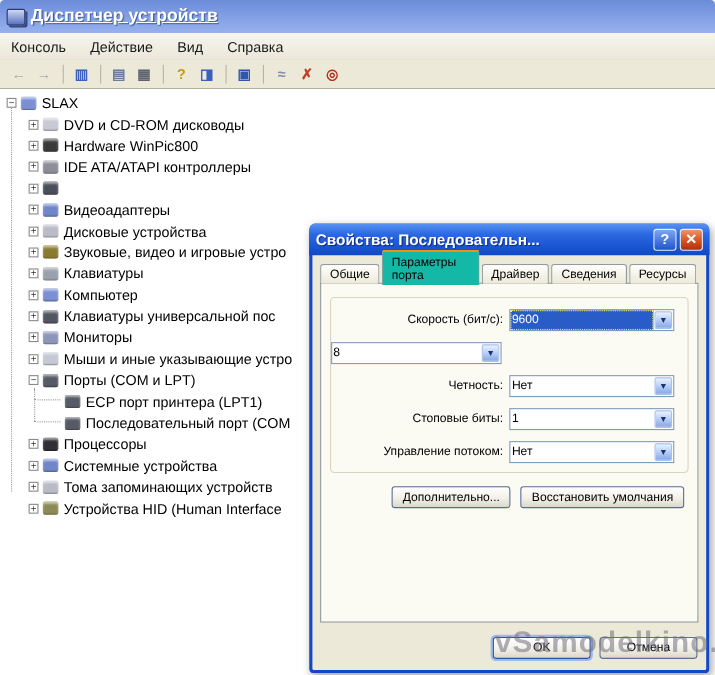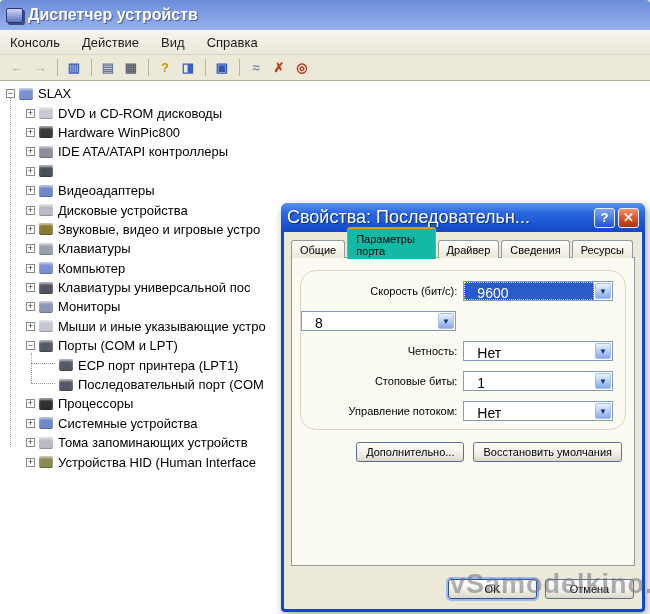--- a/index.html
+++ b/index.html
@@ -4,21 +4,21 @@
 <style>
   * { box-sizing: border-box; margin: 0; padding: 0; }
   html,body { width:650px; height:614px; overflow:hidden; }
   body { font-family:"Liberation Sans", sans-serif; background:#fff; position:relative; }
 
   
   .titlebar { height:30px; background:linear-gradient(180deg,#6c8cd8 0%,#84a1e6 55%,#97b1ec 100%);
     display:flex; align-items:center; padding-left:6px; border-radius:4px 4px 0 0; }
   .wicon { width:17px; height:15px; margin-right:5px; background:linear-gradient(#cfd8f2,#5b74c0);
     border:1px solid #2a3a70; border-radius:2px; box-shadow:2px 2px 0 #39497e; }
-  .wtitle { color:#fff; font-weight:bold; font-size:16px; text-shadow:1px 1px 1px #44569a; }
+  .wtitle { color:#fff; font-weight:bold; font-size:16px; text-shadow:1px 1px 1px #44569a;text-decoration:underline; }
   .menubar { height:25px; background:linear-gradient(#f7f5ed,#ebe8da); display:flex; align-items:center;
     padding-left:10px; border-bottom:1px solid #d8d5c4; font-size:13px; color:#1a1a1a; }
   .menuitem { margin-right:22px; cursor:default; }
   .toolbar { height:26px; background:#ece9d8; display:flex; align-items:center; padding-left:6px;
     border-bottom:1px solid #b3b09e; }
   .tbtn { width:22px; height:20px; display:flex; align-items:center; justify-content:center;
     font-size:13px; font-weight:bold; margin-right:1px; }
   .tbtn.dis { opacity:.75; }
   .tsep { width:1px; height:17px; background:#b8b4a2; margin:0 5px; }
 
@@ -33,40 +33,40 @@
     box-shadow:inset 0 2px 2px rgba(255,255,255,.55), inset 0 -1px 1px rgba(0,0,0,.25); }
   .tlabel { white-space:nowrap; }
 
   
   .dialog { position:absolute; left:281px; top:203px; width:364px; height:409px; z-index:10;
     background:#ece9d8; border:3px solid #1048c8; border-top:none; border-radius:7px 7px 4px 4px;
     box-shadow:2px 3px 8px rgba(0,0,0,.35); }
   .dtitlebar { height:29px; margin:0 -3px; border-radius:6px 6px 0 0; position:relative;
     background:linear-gradient(180deg,#5a93f2 0%,#2a68e0 35%,#1048c8 100%);
     display:flex; align-items:center; padding:0 6px; }
-  .dtitle { color:#fff; font-weight:normal; font-size:18px; text-shadow:1px 1px 1px #0a2a80;
+  .dtitle { color:#fff; font-weight:bold; font-size:14px; text-shadow:1px 1px 1px #0a2a80;
     white-space:nowrap; overflow:hidden; flex:1; }
   .capbtn { width:21px; height:20px; border:1px solid #e8eefb; border-radius:3px; color:#fff;
     font-weight:bold; font-size:13px; display:flex; align-items:center; justify-content:center; margin-left:3px; }
   .helpbtn { background:linear-gradient(#7fa6f2,#1f55cc); }
   .closebtn { background:linear-gradient(#f0926e,#d9511f 55%,#a93310); }
   .dbody { position:relative; height:374px; padding:0 7px; }
   .tabs { display:flex; align-items:flex-end; height:26px; padding-top:7px; position:relative; z-index:2; }
   .tab { font-size:11px; padding:3px 8px 2px; border:1px solid #919b9c; border-bottom:none;
     border-radius:3px 3px 0 0; background:linear-gradient(#fefefe,#ece9d8); margin-right:2px; color:#000; }
   .tab.active { background:#14b8a6; border-top:2px solid #e9950c; padding-top:4px; position:relative;
     top:1px; z-index:3; }
   .tabpage { position:relative; margin-top:-1px; height:309px; border:1px solid #919b9c;
     background:#fbfaf3; z-index:1; }
-  .groupbox { margin:12px 8px 0; height:160px; border:1px solid #d8d5c2; border-radius:16px;
+  .groupbox { margin:12px 8px 0; height:160px; border:1px solid #d8d5c2; border-radius:4px;
     padding-top:10px; display:flex; flex-direction:column; gap:10px; }
   .frow { display:flex; align-items:center; height:20px; padding-right:12px; }
   .flabel { width:162px; text-align:right; margin-right:6px; font-size:11px; color:#000; }
   .combo { width:155px; height:20px; border:1px solid #7f9db9; background:#fff; display:flex; }
-  .cval { flex:1; font-size:14px; padding:3px 2px 0 13px; overflow:hidden; white-space:nowrap; }
+  .cval { flex:1; font-size:11px; padding:3px 2px 0 1px; overflow:hidden; white-space:nowrap; }
   .cval.hl { background:#2a5cc8; color:#fff; outline:1px dotted #f4e86a; outline-offset:-1px; }
   .carrow { width:16px; margin:1px; border-radius:2px; border:1px solid #aabfe8;
     background:linear-gradient(#eaf1fd,#bcd2f8 45%,#86a7e8); color:#17336e; font-size:8px;
     display:flex; align-items:center; justify-content:center; }
   .advrow { display:flex; justify-content:flex-end; gap:9px; margin:12px 12px 0 0; }
   button.xp { font-family:"Liberation Sans",sans-serif; font-size:11px; height:20px; padding:0 9px;
     border:1px solid #5a6f94; border-radius:3px; color:#000;
     background:linear-gradient(#ffffff,#f2f0e8 55%,#dcd7c8); }
   .okrow { position:absolute; right:8px; bottom:7px; display:flex; gap:8px; }
   .okrow button.xp { width:89px; }

